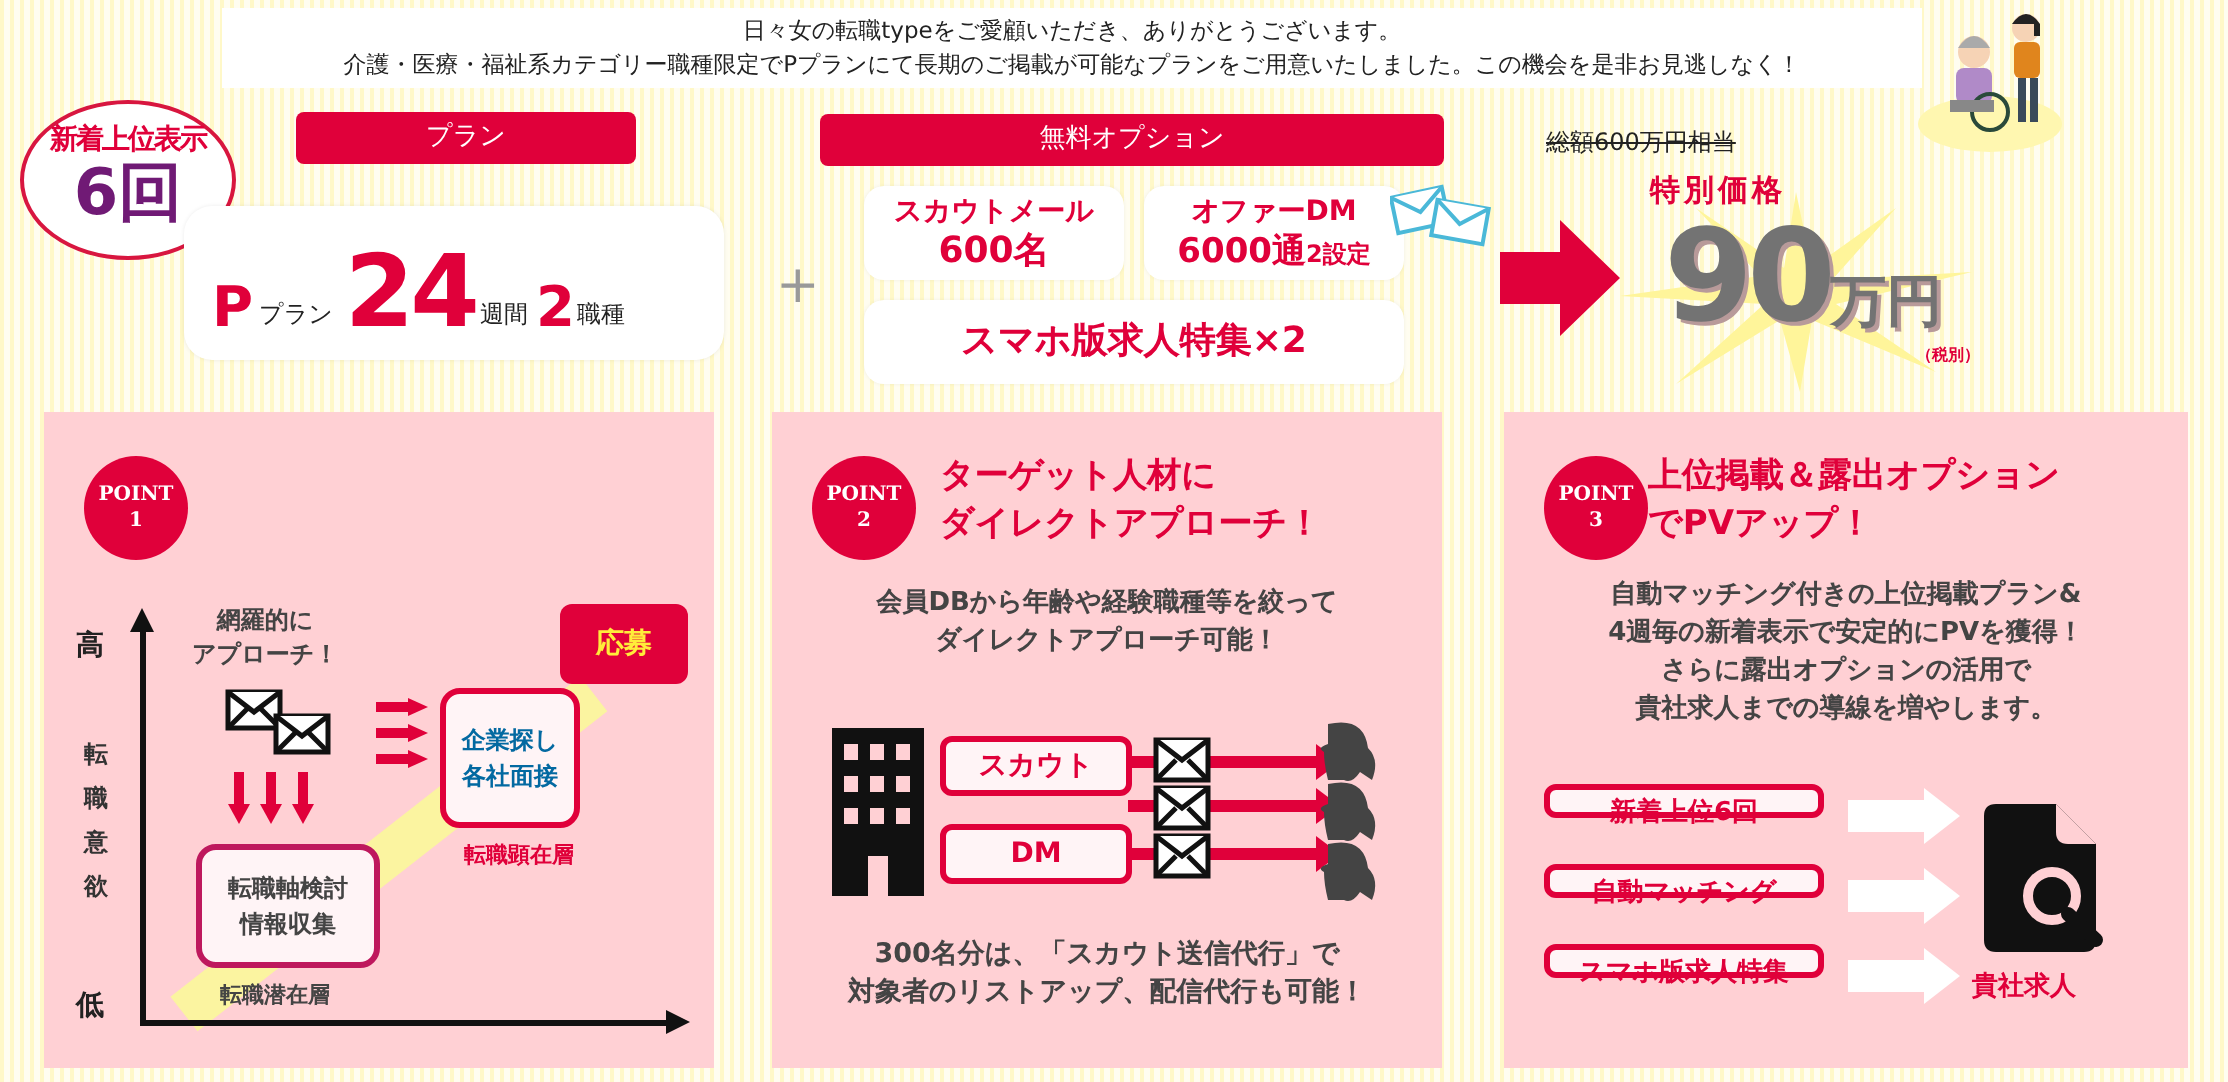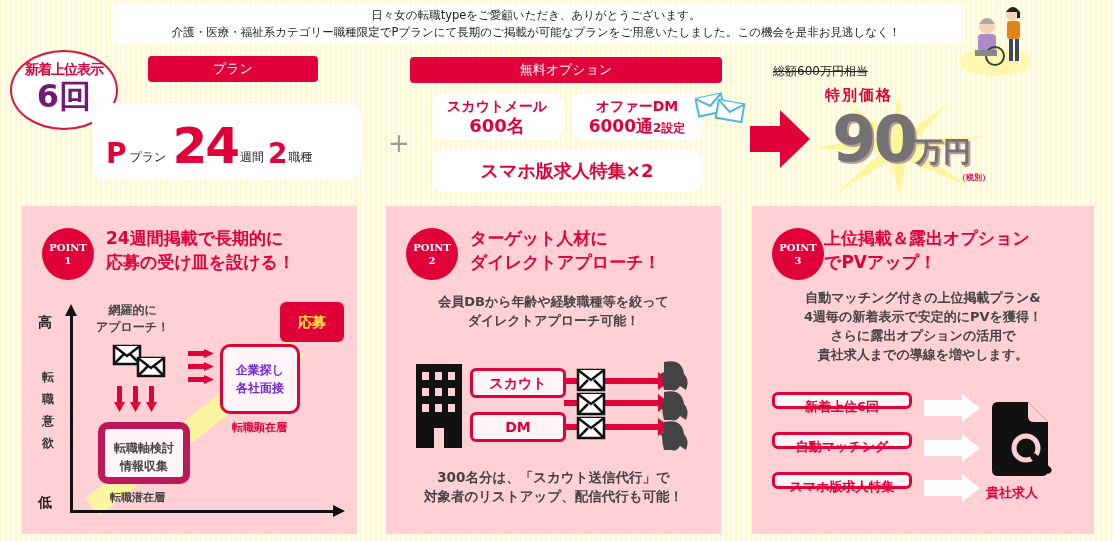--- a/index.html
+++ b/index.html
@@ -100,26 +100,26 @@
   .lbl-v { position: absolute; left: 20px; top: 160px; font-size: 12px; font-weight: bold; color: #333; width: 14px; line-height: 22px; }
   .yellow-band {
     position: absolute; left: 60px; top: 170px; width: 260px; height: 22px; background: #fbf79a;
     transform: rotate(-38deg); transform-origin: left center; left: 70px; top: 290px; opacity: 0.9;
   }
   .approach { position: absolute; left: 74px; top: 96px; text-align: center; font-size: 12px; font-weight: bold; color: #444; line-height: 17px; }
   .mails1 { position: absolute; left: 90px; top: 138px; width: 56px; height: 36px; }
   .down-arrows { position: absolute; left: 92px; top: 180px; width: 44px; height: 28px; }
   .right-arrows { position: absolute; left: 166px; top: 143px; width: 28px; height: 36px; }
   .box-gray {
-    position: absolute; left: 76px; top: 216px; width: 92px; height: 62px; border: 7px solid #be185d; border-radius: 10px;
+    position: absolute; left: 76px; top: 216px; width: 92px; height: 62px; border: 3px solid #be185d; border-radius: 10px;
     background: #fff4f6; text-align: center; font-size: 12px; font-weight: bold; color: #444; line-height: 18px; padding-top: 10px;
   }
   .box-red {
-    position: absolute; left: 198px; top: 138px; width: 80px; height: 70px; border: 3px solid #e0003a; border-radius: 10px;
-    background: #fff4f6; text-align: center; font-size: 12px; font-weight: bold; color: #6d28d9; line-height: 18px; padding-top: 14px;
+    position: absolute; left: 198px; top: 138px; width: 70px; height: 70px; border: 3px solid #e0003a; border-radius: 10px;
+    background: #fff4f6; text-align: center; font-size: 12px; font-weight: bold; color: #0369a1; line-height: 18px; padding-top: 14px;
   }
   .apply {
     position: absolute; left: 258px; top: 96px; width: 64px; height: 40px; background: #e0003a; border-radius: 6px;
     text-align: center; color: #ffec3a; font-size: 14px; font-weight: bold; line-height: 40px;
   }
   .lbl-latent { position: absolute; left: 88px; top: 284px; font-size: 11px; font-weight: bold; color: #444; }
   .lbl-active { position: absolute; left: 210px; top: 214px; font-size: 11px; font-weight: bold; color: #e0003a; }
 
   
   .building { position: absolute; left: 30px; top: 158px; width: 46px; height: 84px; }
@@ -212,24 +212,20 @@
 <div class="abs price">
   <span class="n">90</span><span class="u">万円</span>
 </div>
 <div class="abs tax">（税別）</div>
 
 <div class="abs panel p1">
   <div class="point-circle">
     <div>POINT</div>
     <div>1</div>
   </div>
-  <div class="point-title">
-    <div>24週間掲載で長期的に</div>
-    <div>応募の受け皿を設ける！</div>
-  </div>
 
   <div class="yellow-band"></div>
   <div class="axis-y"></div>
   <div class="axis-y-head"></div>
   <div class="axis-x"></div>
   <div class="axis-x-head"></div>
   <div class="lbl-hi">高</div>
   <div class="lbl-lo">低</div>
   <div class="lbl-v">転職意欲</div>
 

